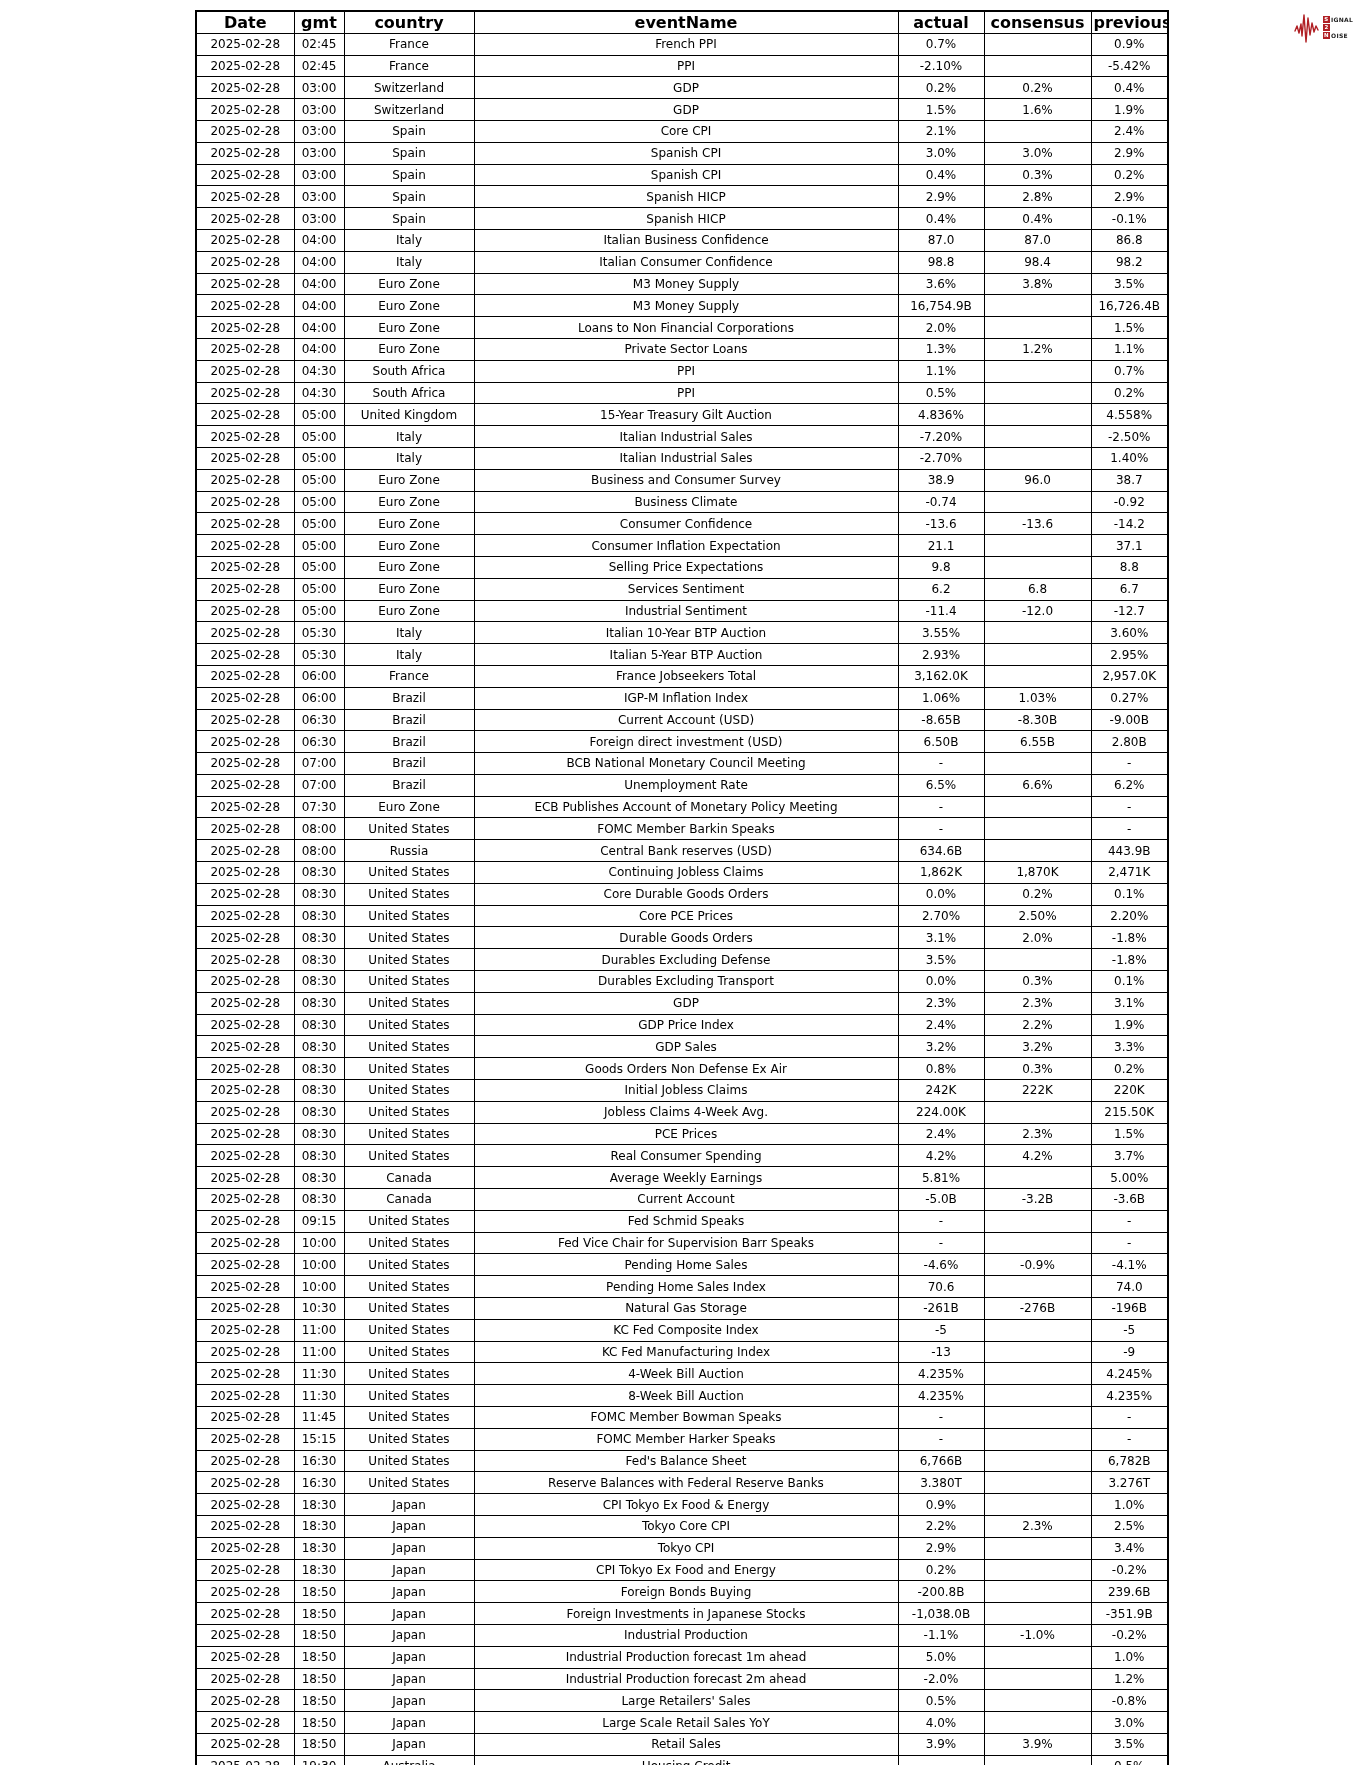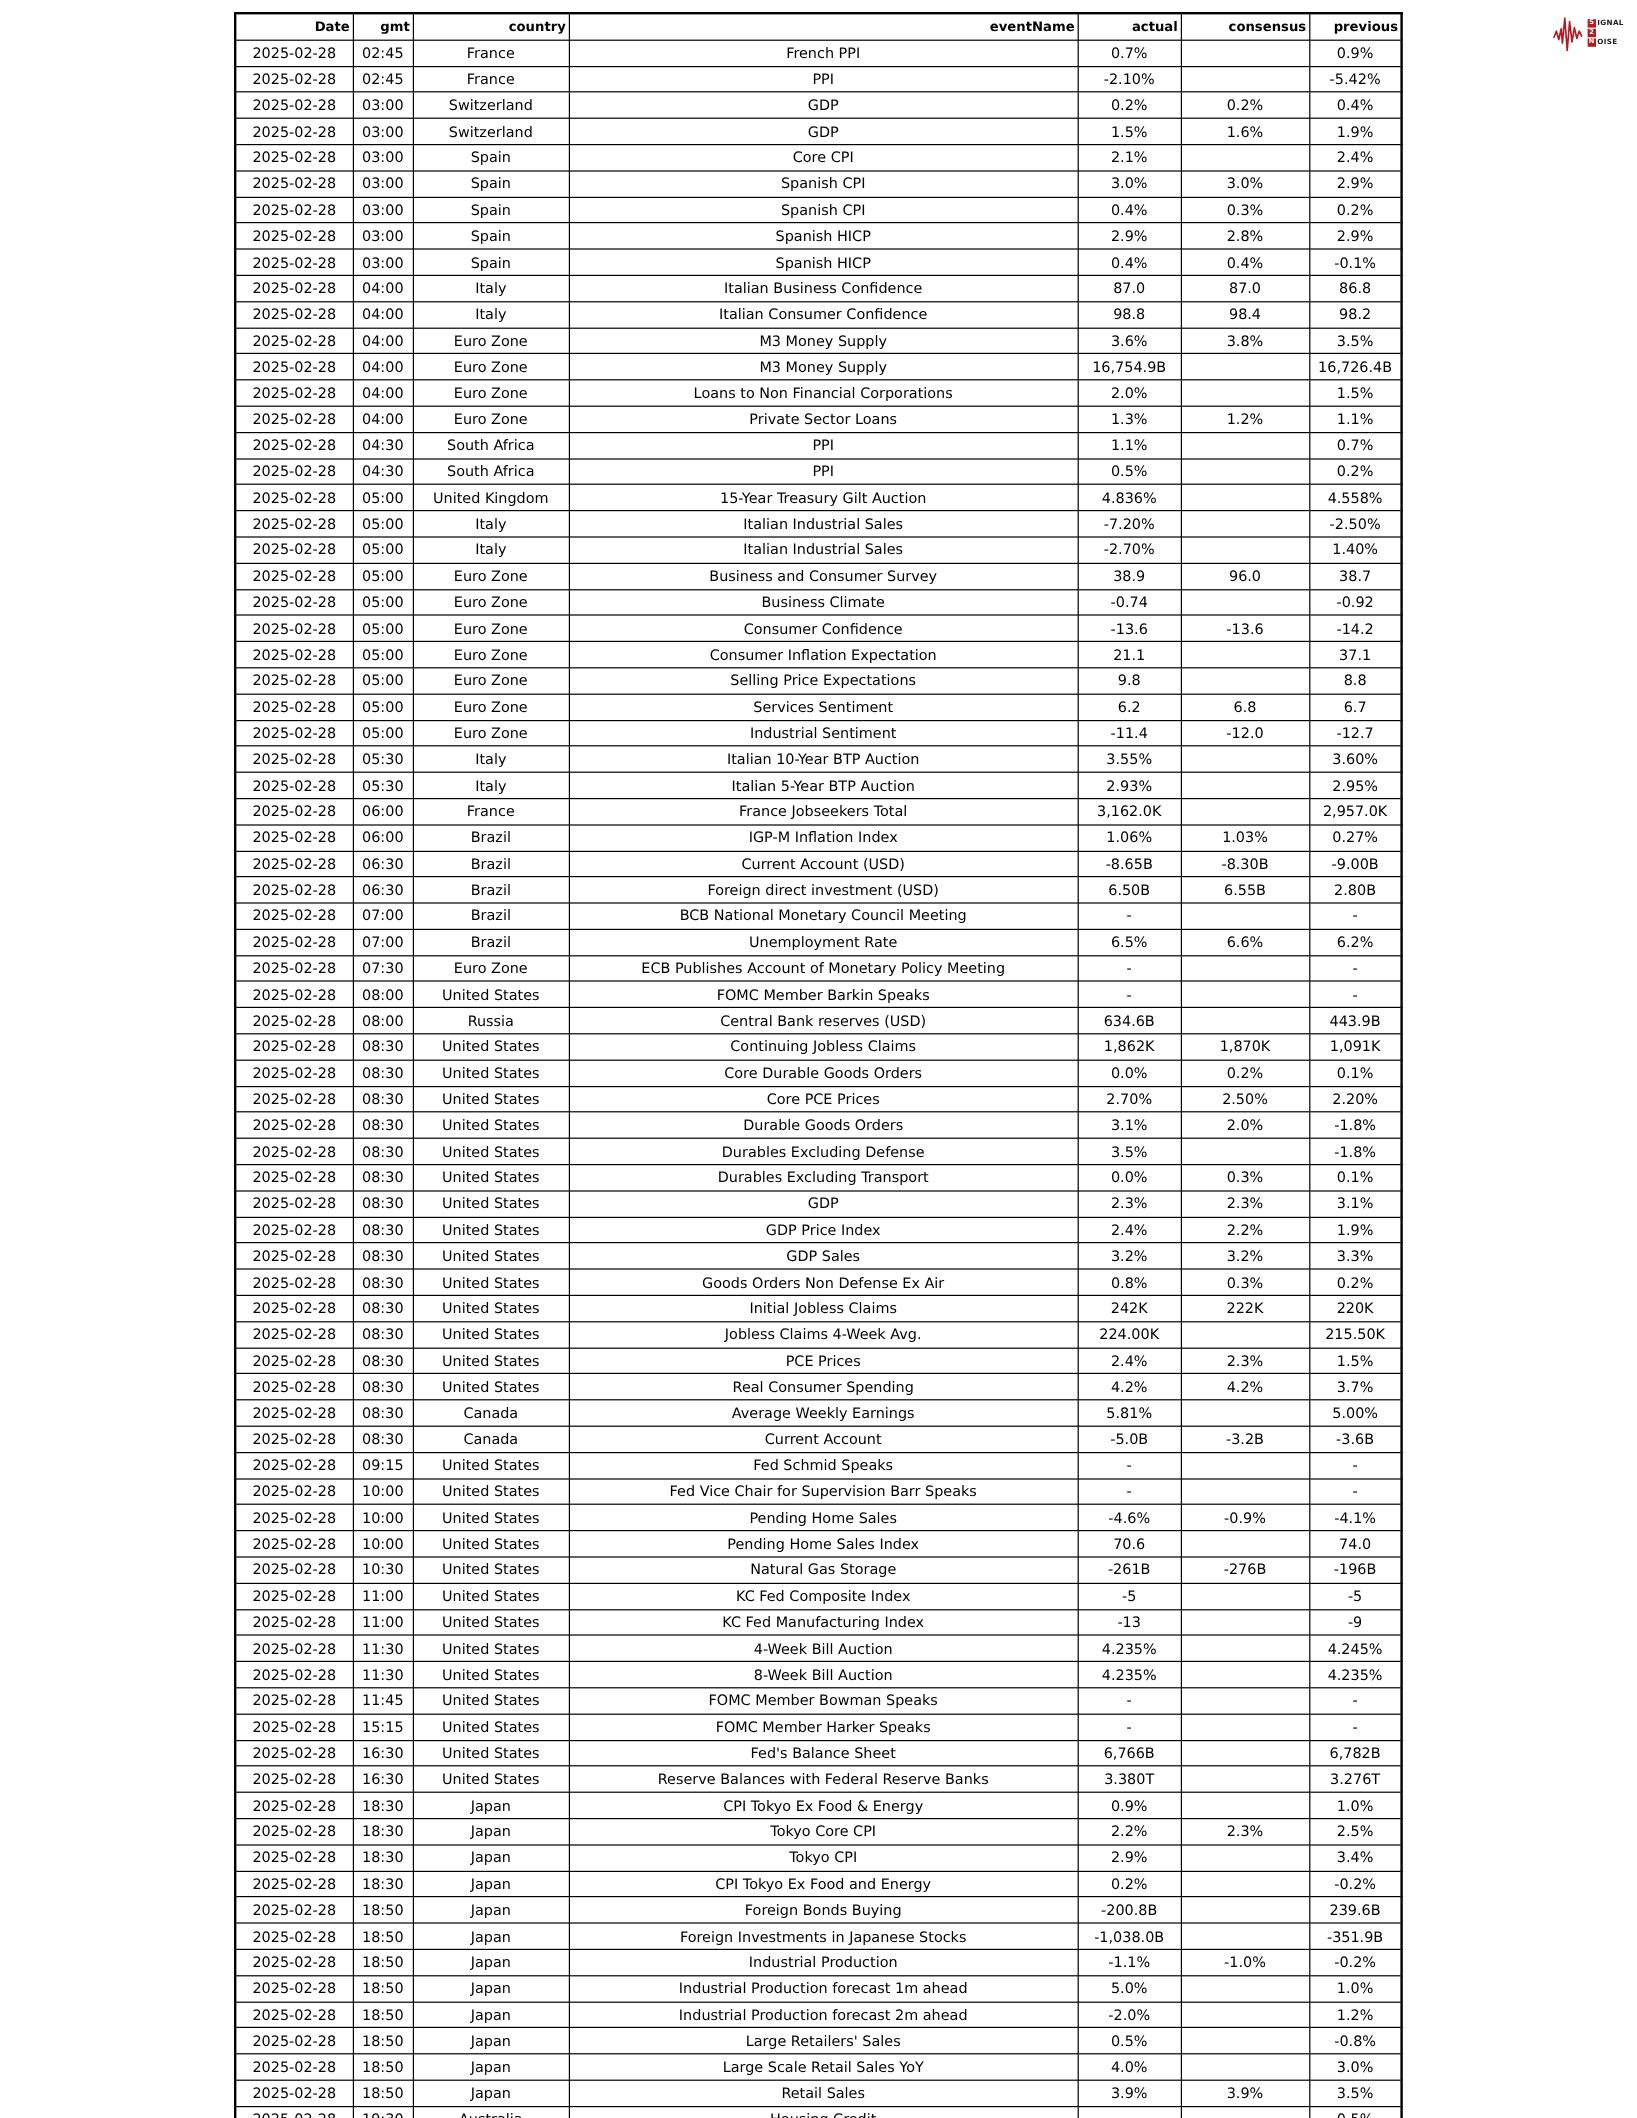--- a/index.html
+++ b/index.html
@@ -23,21 +23,21 @@
   table.events th, table.events td{
     border:1px solid #000;
     text-align:center;
     vertical-align:middle;
     padding:0 2px;
     overflow:hidden;
     white-space:nowrap;
     font-weight:normal;
     height:20.8px;
   }
-  table.events thead th{font-weight:bold;font-size:11px;text-align:right;}
+  table.events thead th{font-weight:bold;font-size:16px;}
   
   .logo{
     position:absolute;
     left:1294px;top:4px;
     width:66px;height:46px;
     display:flex;align-items:center;
   }
   .logo .wave{flex:0 0 auto;}
   .logo .brand{
     display:flex;flex-direction:column;gap:1px;
@@ -422,21 +422,21 @@
           <td></td>
           <td>443.9B</td>
         </tr>
         <tr>
           <td>2025-02-28</td>
           <td>08:30</td>
           <td>United States</td>
           <td>Continuing Jobless Claims</td>
           <td>1,862K</td>
           <td>1,870K</td>
-          <td>1,091K</td>
+          <td>2,471K</td>
         </tr>
         <tr>
           <td>2025-02-28</td>
           <td>08:30</td>
           <td>United States</td>
           <td>Core Durable Goods Orders</td>
           <td>0.0%</td>
           <td>0.2%</td>
           <td>0.1%</td>
         </tr>

